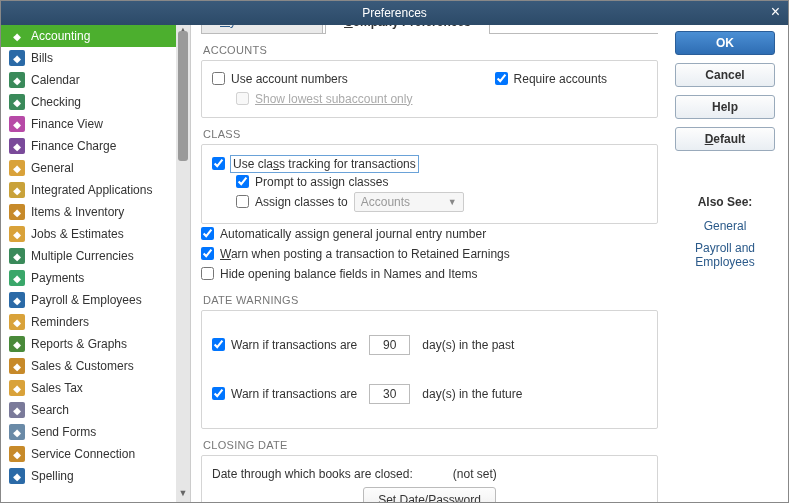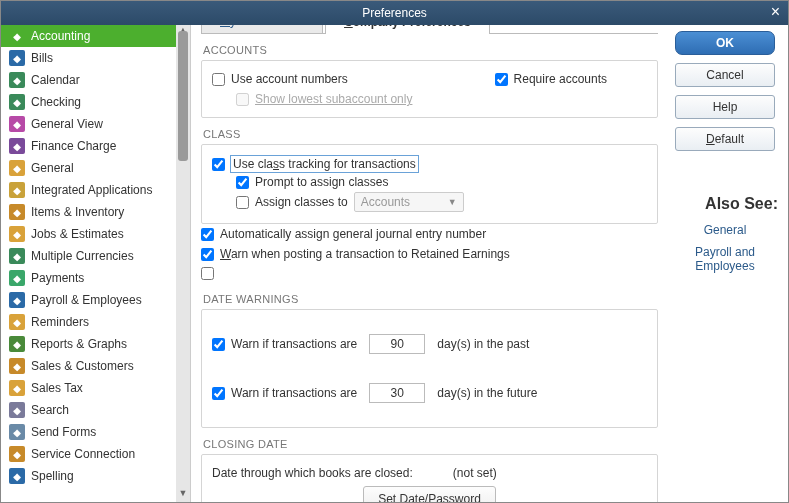--- a/index.html
+++ b/index.html
@@ -24,29 +24,29 @@
 .section-label { color: #777; font-size: 11px; margin: 10px 0 4px 2px; letter-spacing: .3px; }
 .fieldset { border: 1px solid #d5d5d5; padding: 8px 10px; border-radius: 2px; }
 .row { display: flex; align-items: center; gap: 6px; margin: 3px 0; }
 .row.indent { margin-left: 24px; }
 .row.indent2 { margin-left: 24px; }
 .row label { cursor: default; }
 input[type=checkbox] { width: 13px; height: 13px; }
 .dim { color: #aaa; text-decoration: underline; }
 .select { display: inline-flex; align-items: center; justify-content: space-between; min-width: 110px; height: 20px; border: 1px solid #ccc; background: #f6f6f6; color: #999; padding: 0 6px; cursor: default; border-radius: 2px; }
 .select .caret { font-size: 9px; color: #888; }
-.numbox { width: 56px; height: 20px; border: 1px solid #bbb; text-align: center; background: #fff; display: inline-flex; align-items: center; justify-content: center; margin: 13px 6px; }
+.numbox { width: 41px; height: 20px; border: 1px solid #bbb; text-align: center; background: #fff; display: inline-flex; align-items: center; justify-content: center; margin: 13px 6px; }
 .outline-focus { outline: 1px solid #6aa2d8; outline-offset: 0; padding: 1px 2px; }
 .divider-row { display: flex; align-items: center; justify-content: space-between; gap: 13px; }
 .center { text-align: center; }
-.btn { display: block; width: 100px; height: 24px; line-height: 22px; text-align: center; border: 1px solid #9ab; border-radius: 3px; background: linear-gradient(#fdfdfd,#e9eef3); color: #333; cursor: pointer; margin-bottom: 8px; }
-.btn.primary { background: linear-gradient(#4b8fd4,#2e6db3); color: #fff; border-color: #2a5e99; font-weight: bold; border-radius: 7px; }
+.btn { display: block; width: 100px; height: 24px; line-height: 22px; text-align: center; border: 1px solid #9ab; border-radius: 3px; background: linear-gradient(#fdfdfd,#e9eef3); color: #333; cursor: pointer; margin-bottom: 8px; font-weight: bold; }
+.btn.primary { background: linear-gradient(#4b8fd4,#2e6db3); color: #fff; border-color: #2a5e99; font-weight: bold; }
 .rightcol { width: 120px; padding: 6px 10px 0 4px; display: flex; flex-direction: column; align-items: center; }
 .also-see { margin-top: 36px; text-align: center; }
-.also-see h4 { font-size: 16px; margin-bottom: 10px; text-align: right; }
+.also-see h4 { font-size: 12px; margin-bottom: 10px; }
 .also-link { color: #2b5a8a; margin: 8px 0; cursor: pointer; }
 .setdate-btn { display: inline-block; padding: 5px 14px; border: 1px solid #bbb; border-radius: 3px; background: linear-gradient(#fdfdfd,#eee); cursor: pointer; }
 .ul { text-decoration: underline; }
 </style>
 </head>
 <body>
 <div class="window">
   <div class="titlebar">
     <span>Preferences</span>
     <span class="close">×</span>
@@ -65,21 +65,21 @@
           <div class="sidebar-item">
             <span class="icon-box" style="background: rgb(58, 138, 90);">◆</span>
             <span>Calendar</span>
           </div>
           <div class="sidebar-item">
             <span class="icon-box" style="background: rgb(58, 138, 90);">◆</span>
             <span>Checking</span>
           </div>
           <div class="sidebar-item">
             <span class="icon-box" style="background: rgb(183, 74, 167);">◆</span>
-            <span>General View</span>
+            <span>Finance View</span>
           </div>
           <div class="sidebar-item">
             <span class="icon-box" style="background: rgb(122, 74, 154);">◆</span>
             <span>Finance Charge</span>
           </div>
           <div class="sidebar-item">
             <span class="icon-box" style="background: rgb(217, 162, 58);">◆</span>
             <span>General</span>
           </div>
           <div class="sidebar-item">
@@ -194,20 +194,21 @@
       <div class="row">
         <input type="checkbox" checked="" style="">
         <label>Automatically assign general journal entry number</label>
       </div>
       <div class="row">
         <input type="checkbox" checked="" style="">
         <label><span class="ul">W</span><span>arn when posting a transaction to Retained Earnings</span></label>
       </div>
       <div class="row">
         <input type="checkbox" style="">
+        <label>Hide opening balance fields in Names and Items</label>
       </div>
 
       <div class="section-label">DATE WARNINGS</div>
       <div class="fieldset">
         <div class="row">
           <input type="checkbox" checked="" style="">
           <label>Warn if transactions are</label>
           <span class="numbox">
               <span>90</span>
             </span>

